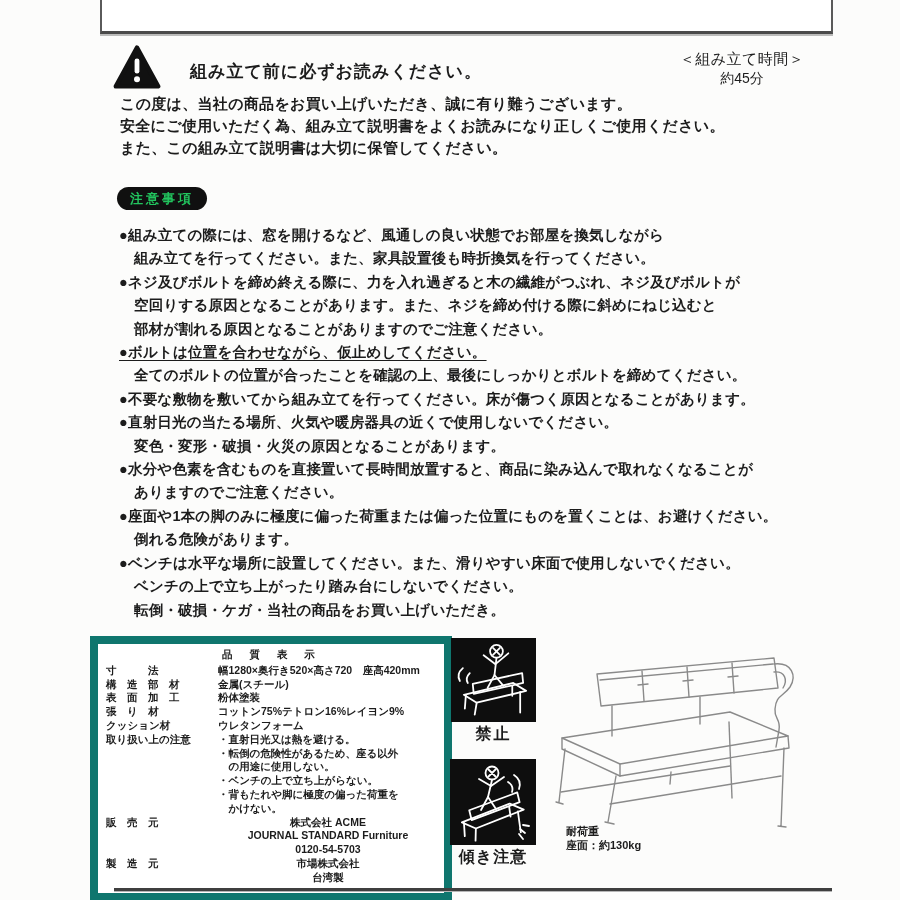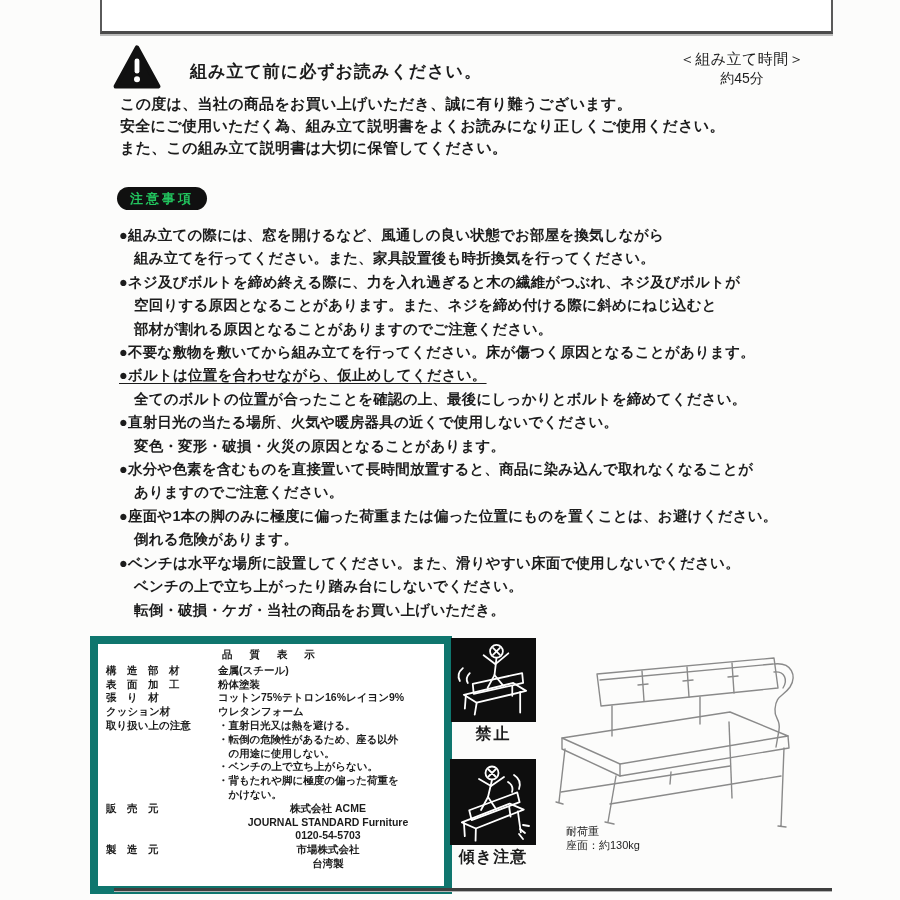--- a/index.html
+++ b/index.html
@@ -44,21 +44,21 @@
   .spec-val{flex:1;}
   .spec-val.center{text-align:center;}
   
   .picto{background:#0e0e0e;}
   .picto1{left:451px;top:638px;width:85px;height:84px;}
   .picto1-label{left:451px;top:724px;width:85px;text-align:center;font-size:16px;font-weight:bold;letter-spacing:2px;}
   .picto2{left:450px;top:759px;width:86px;height:86px;}
   .picto2-label{left:440px;top:847px;width:106px;text-align:center;font-size:16px;font-weight:bold;letter-spacing:1px;}
   
   .bench{left:552px;top:652px;width:250px;height:185px;}
-  .load-note{left:566px;top:824px;font-size:11px;line-height:14px;font-weight:400;}
+  .load-note{left:566px;top:824px;font-size:11px;line-height:14px;font-weight:700;}
   
   .bottom-rule{left:114px;top:888px;width:718px;height:3px;background:#3f3f3f;box-shadow:0 1px 0 #b5b5b5;}
 </style>
 </head>
 <body>
 
 <div class="abs top-box"></div>
 
 <svg class="abs warn-tri" viewBox="0 0 24 24">
   <path d="M12 1.8 L22.6 21.2 L1.4 21.2 Z" fill="#111" stroke="#111" stroke-width="2.2" stroke-linejoin="round"></path>
@@ -83,25 +83,25 @@
   <div>
     <div>●組み立ての際には、窓を開けるなど、風通しの良い状態でお部屋を換気しながら</div>
     <div class="cont">組み立てを行ってください。また、家具設置後も時折換気を行ってください。</div>
   </div>
   <div>
     <div>●ネジ及びボルトを締め終える際に、力を入れ過ぎると木の繊維がつぶれ、ネジ及びボルトが</div>
     <div class="cont">空回りする原因となることがあります。また、ネジを締め付ける際に斜めにねじ込むと</div>
     <div class="cont">部材が割れる原因となることがありますのでご注意ください。</div>
   </div>
   <div>
-    <div>●不要な敷物を敷いてから組み立てを行ってください。床が傷つく原因となることがあります。</div>
-  </div>
-  <div>
     <div class="ul">●ボルトは位置を合わせながら、仮止めしてください。</div>
     <div class="cont">全てのボルトの位置が合ったことを確認の上、最後にしっかりとボルトを締めてください。</div>
+  </div>
+  <div>
+    <div>●不要な敷物を敷いてから組み立てを行ってください。床が傷つく原因となることがあります。</div>
   </div>
   <div>
     <div>●直射日光の当たる場所、火気や暖房器具の近くで使用しないでください。</div>
     <div class="cont">変色・変形・破損・火災の原因となることがあります。</div>
   </div>
   <div>
     <div>●水分や色素を含むものを直接置いて長時間放置すると、商品に染み込んで取れなくなることが</div>
     <div class="cont">ありますのでご注意ください。</div>
   </div>
   <div>
@@ -110,20 +110,24 @@
   </div>
   <div>
     <div>●ベンチは水平な場所に設置してください。また、滑りやすい床面で使用しないでください。</div>
     <div class="cont">ベンチの上で立ち上がったり踏み台にしないでください。</div>
     <div class="cont">転倒・破損・ケガ・当社の商品をお買い上げいただき。</div>
   </div>
 </div>
 
 <div class="abs spec">
   <div class="spec-title">品 質 表 示</div>
+  <div class="spec-row">
+    <div class="spec-lbl">寸　　　法</div>
+    <div class="spec-val">幅1280×奥行き520×高さ720　座高420mm</div>
+  </div>
   <div class="spec-row">
     <div class="spec-lbl">構　造　部　材</div>
     <div class="spec-val">金属(スチール)</div>
   </div>
   <div class="spec-row">
     <div class="spec-lbl">表　面　加　工</div>
     <div class="spec-val">粉体塗装</div>
   </div>
   <div class="spec-row">
     <div class="spec-lbl">張　り　材</div>

